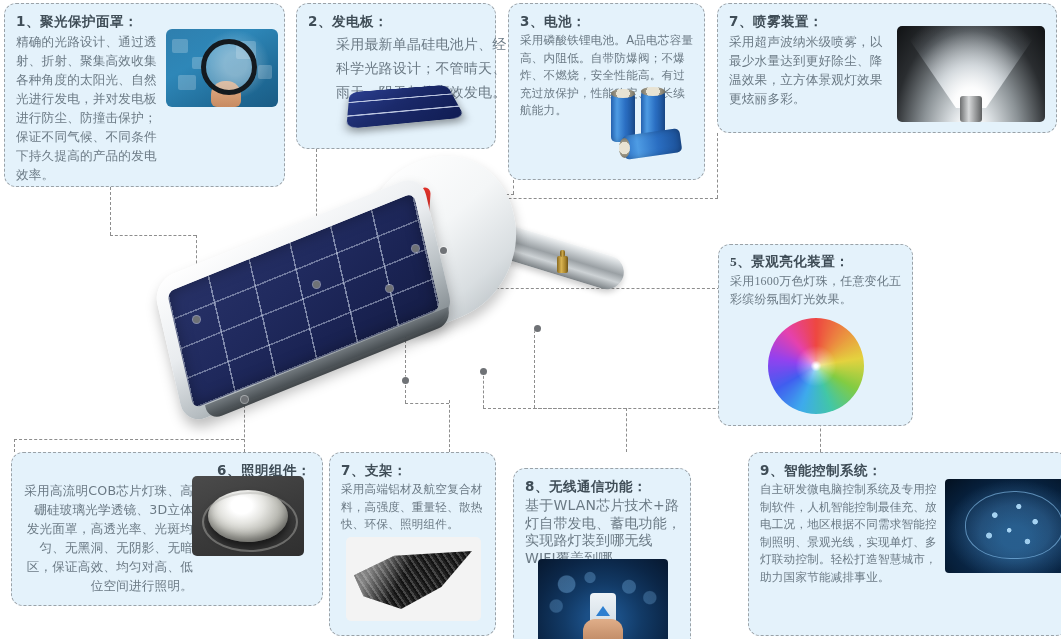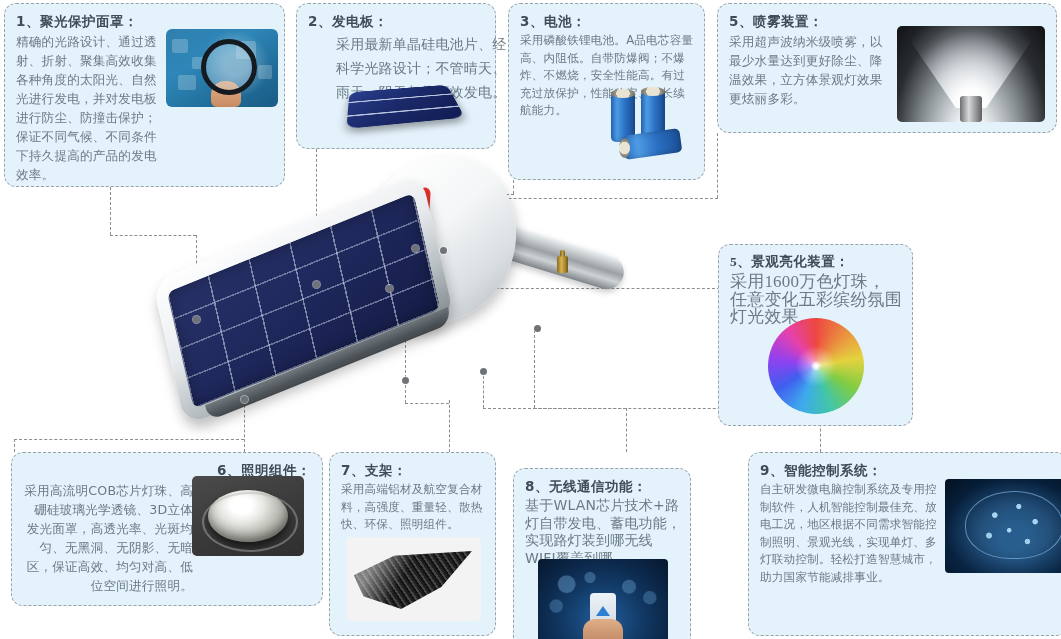--- a/index.html
+++ b/index.html
@@ -113,21 +113,21 @@
      width:150px;height:88px;
      background:radial-gradient(ellipse at 50% 100%, rgba(255,255,255,.96) 0 16%, rgba(235,240,244,.75) 34%, rgba(160,170,178,.25) 62%, rgba(0,0,0,0) 80%);
      clip-path:polygon(0% 0%,100% 0%,60% 100%,40% 100%);
   }
   #spray .stem{position:absolute;left:50%;bottom:0;transform:translateX(-50%);
      width:22px;height:26px;border-radius:3px;
      background:linear-gradient(90deg,#6d6f70,#d7d9da 40%,#9a9c9d 70%,#5d5f60);}
 
   
   #box5{left:718px;top:244px;width:195px;height:182px;font-family:Liberation Serif, serif;}
-  #box5 .body{font-size:17px;line-height:17.5px;}
+  #box5 .body{font-size:12px;line-height:17.5px;}
   #wheel{position:absolute;left:49px;top:73px;width:96px;height:96px;border-radius:50%;
      background:
        radial-gradient(circle at 50% 50%, #ffffff 0 2%, rgba(255,255,255,0) 8%),
        conic-gradient(#e8403a,#e8893a,#e3d13c,#7fc93f,#3fc3a3,#3aa6e8,#3a56e8,#8b3ae8,#e03aa6,#e8403a);
      filter:saturate(1.05);
      opacity:.95;
   }
   #wheel:after{content:"";position:absolute;inset:0;border-radius:50%;
      background:radial-gradient(circle,rgba(255,255,255,.55) 0 3%,rgba(255,255,255,0) 30%);}
 
@@ -343,21 +343,21 @@
       <i class="b1"></i>
       <i class="b2"></i>
       <em class="t1"></em>
       <em class="t2"></em>
       <i class="b3"></i>
       <em class="t3"></em>
     </div>
   </div>
 
   <div class="box" id="box4">
-    <div class="ttl">5、喷雾装置：</div>
+    <div class="ttl">7、喷雾装置：</div>
     <div class="body" style="width:162px;">采用超声波纳米级喷雾，以最少水量达到更好除尘、降温效果，立方体景观灯效果更炫丽多彩。</div>
     <div id="spray">
       <div class="cone"></div>
       <div class="stem"></div>
     </div>
   </div>
 
   <div class="box" id="box5">
     <div class="ttl">5、景观亮化装置：</div>
     <div class="body" style="width:172px;">采用1600万色灯珠，任意变化五彩缤纷氛围灯光效果。</div>

